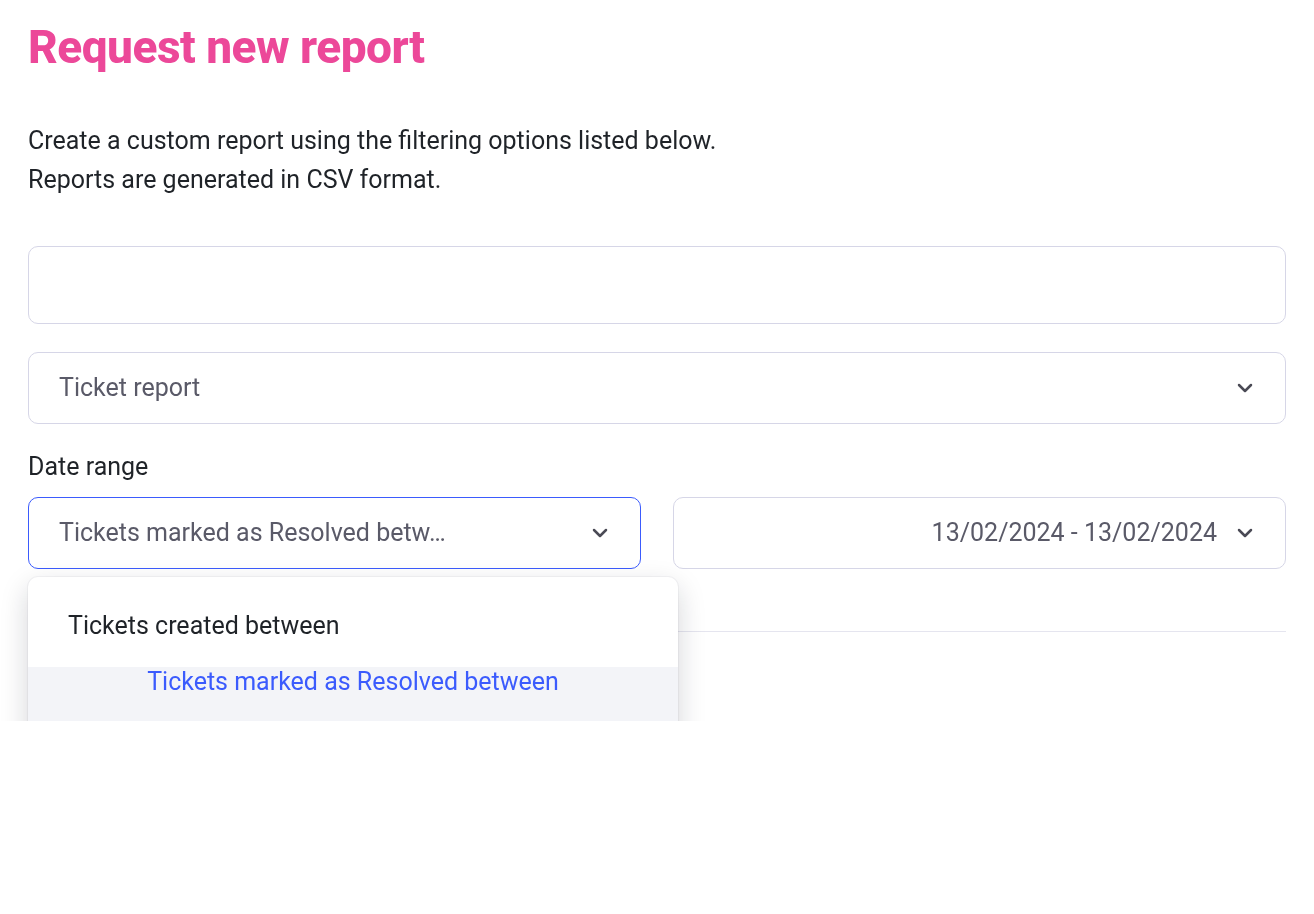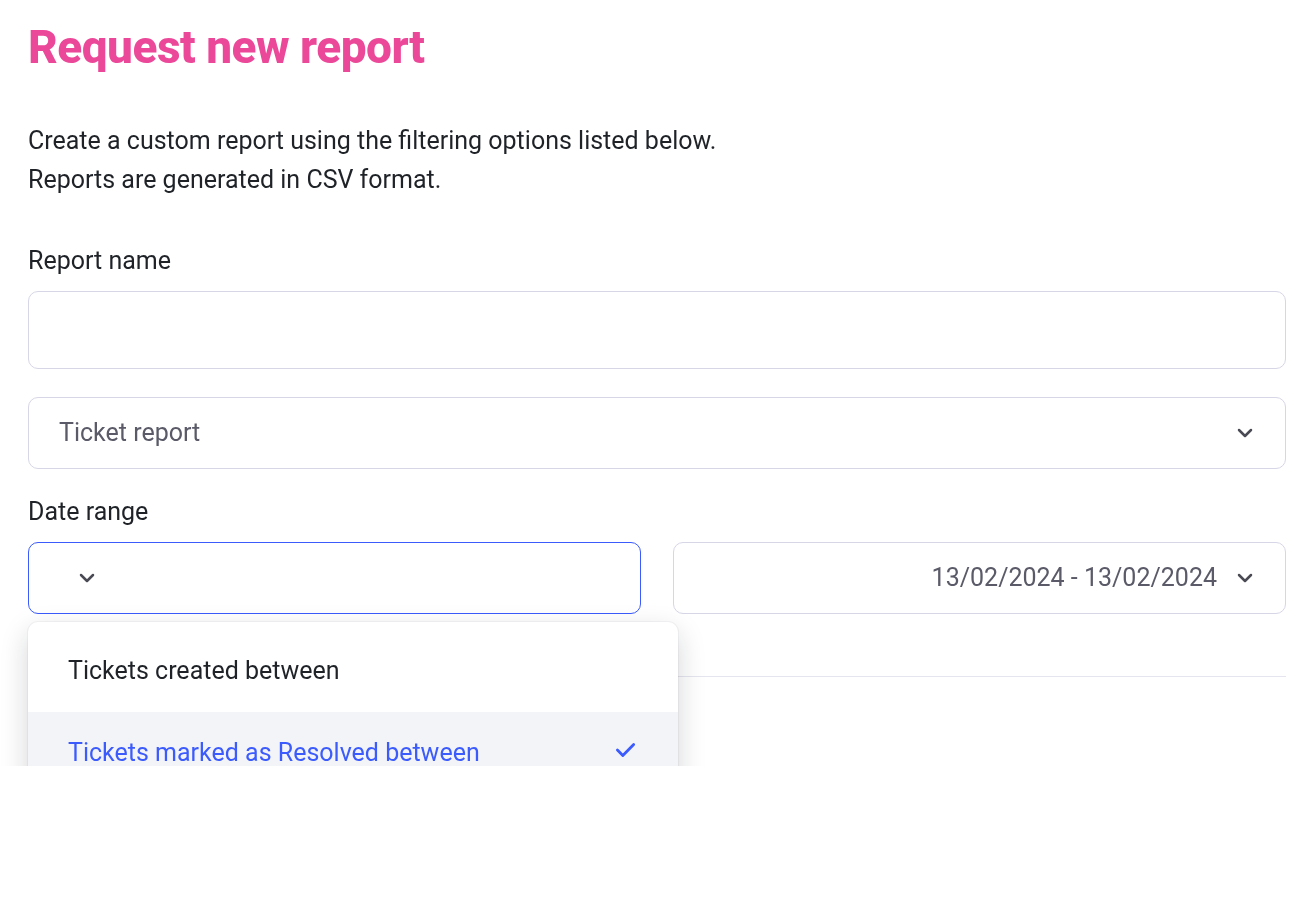--- a/index.html
+++ b/index.html
@@ -112,20 +112,21 @@
     justify-content: space-between;
     padding: 0 40px;
     height: 82px;
     font-size: 25px;
     color: #1f2328;
     cursor: pointer;
   }
   .dropdown-option.selected {
     background: #f3f4f8;
     color: #3b5bfd;
+    flex-direction: column;
   }
   .dropdown-option .check {
     display: none;
   }
   .dropdown-option.selected .check {
     display: block;
   }
   .date-value {
     text-align: right;
     flex: 1;
@@ -137,40 +138,40 @@
 <div class="page">
 
   <h1 class="page-title">Request new report</h1>
 
   <p class="description">
     <span>Create a custom report using the filtering options listed below.</span><br>
     <span>Reports are generated in CSV format.</span>
   </p>
 
   <div class="form-group">
-    <label class="form-label">Report name</label>
     <input type="text" class="text-input" value="" style="">
   </div>
 
   <div class="form-group">
     <div class="select-field">
       <span class="value">Ticket report</span>
       <span class="chevron">
         <svg width="24" height="24" viewBox="0 0 24 24" fill="none">
             <path d="M6 9l6 6 6-6" stroke="#4a4a55" stroke-width="2.5" stroke-linecap="round" stroke-linejoin="round"></path>
           </svg>
       </span>
     </div>
   </div>
 
   <div class="form-group">
     <label class="form-label">Date range</label>
     <div class="row">
       <div class="col-half">
         <div class="select-field focused">
+          <span class="value">Tickets marked as Resolved betw…</span>
           <span class="chevron">
             <svg width="24" height="24" viewBox="0 0 24 24" fill="none">
                 <path d="M6 9l6 6 6-6" stroke="#4a4a55" stroke-width="2.5" stroke-linecap="round" stroke-linejoin="round"></path>
               </svg>
           </span>
         </div>
 
         <div class="dropdown-menu">
           <div class="dropdown-option">
             <span>Tickets created between</span>

